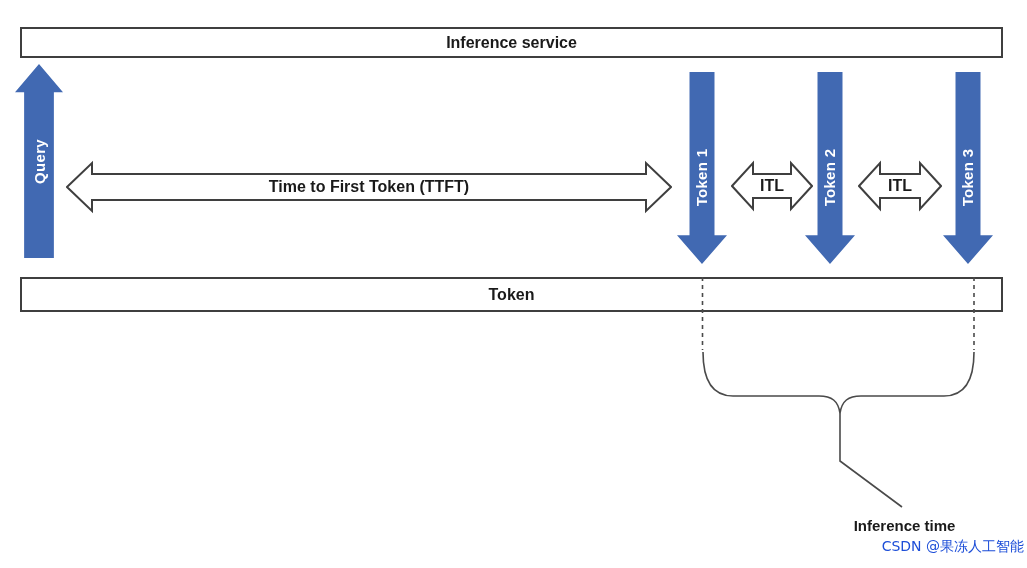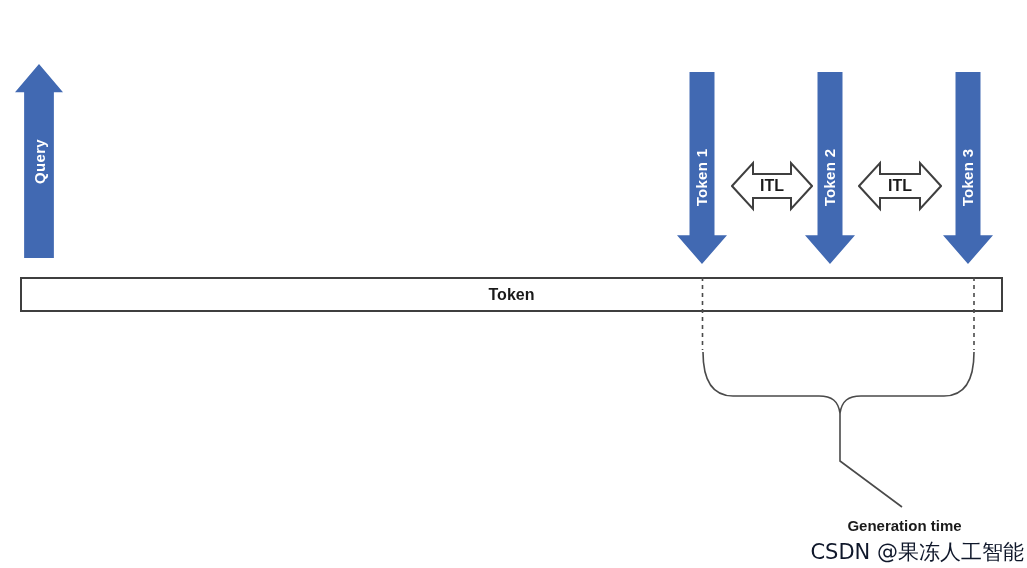--- a/index.html
+++ b/index.html
@@ -66,35 +66,44 @@
   }
   
   .gen-label{
     position:absolute;left:842px;top:517px;width:125px;
     text-align:center;
     font-size:15px;font-weight:600;color:#1a1a1a;
     white-space:nowrap;
   }
   .watermark{
     position:absolute;right:3px;top:538px;
-    font-size:21px;color:#0f172a;
+    font-size:14px;color:#1d4ed8;
     font-family:"DejaVu Sans","Liberation Sans",sans-serif;
     white-space:nowrap;
   }
 </style>
 </head>
 <body>
 
 <div class="canvas">
 
+  <div class="box top-box">
+    <span>Inference service</span>
+  </div>
 
   <div class="blue-arrow arrow-up">
     <span class="vlabel">Query</span>
   </div>
 
+  <div class="h-arrow ttft">
+    <svg width="606" height="56" viewBox="0 0 606 56">
+      <polygon points="1,28 26,4 26,15 580,15 580,4 605,28 580,52 580,41 26,41 26,52" fill="#ffffff" stroke="#3f3f3f" stroke-width="2" stroke-linejoin="miter"></polygon>
+    </svg>
+    <span class="hlabel">Time to First Token (TTFT)</span>
+  </div>
 
   <div class="blue-arrow arrow-down token1">
     <span class="vlabel">Token 1</span>
   </div>
   <div class="blue-arrow arrow-down token2">
     <span class="vlabel">Token 2</span>
   </div>
   <div class="blue-arrow arrow-down token3">
     <span class="vlabel">Token 3</span>
   </div>
@@ -117,17 +126,17 @@
   </div>
 
   <svg class="overlay" viewBox="0 0 1027 568">
     <line x1="702.5" y1="277" x2="702.5" y2="350" stroke="#4a4a4a" stroke-width="1.6" stroke-dasharray="4 4"></line>
     <line x1="974" y1="277" x2="974" y2="350" stroke="#4a4a4a" stroke-width="1.6" stroke-dasharray="4 4"></line>
     <path d="M 703 352 C 703 378, 711 396, 733 396 L 819 396 C 832 396, 838 401, 840 413
              C 842 401, 848 396, 861 396 L 944 396 C 966 396, 974 378, 974 352" fill="none" stroke="#4a4a4a" stroke-width="1.6"></path>
     <path d="M 840 413 L 840 461 L 902 507" fill="none" stroke="#4a4a4a" stroke-width="1.6"></path>
   </svg>
 
-  <div class="gen-label">Generation time</div>
+  <div class="gen-label">Inference time</div>
 
   <div class="watermark">CSDN @果冻人工智能</div>
 
 </div>
 
 </body></html>

